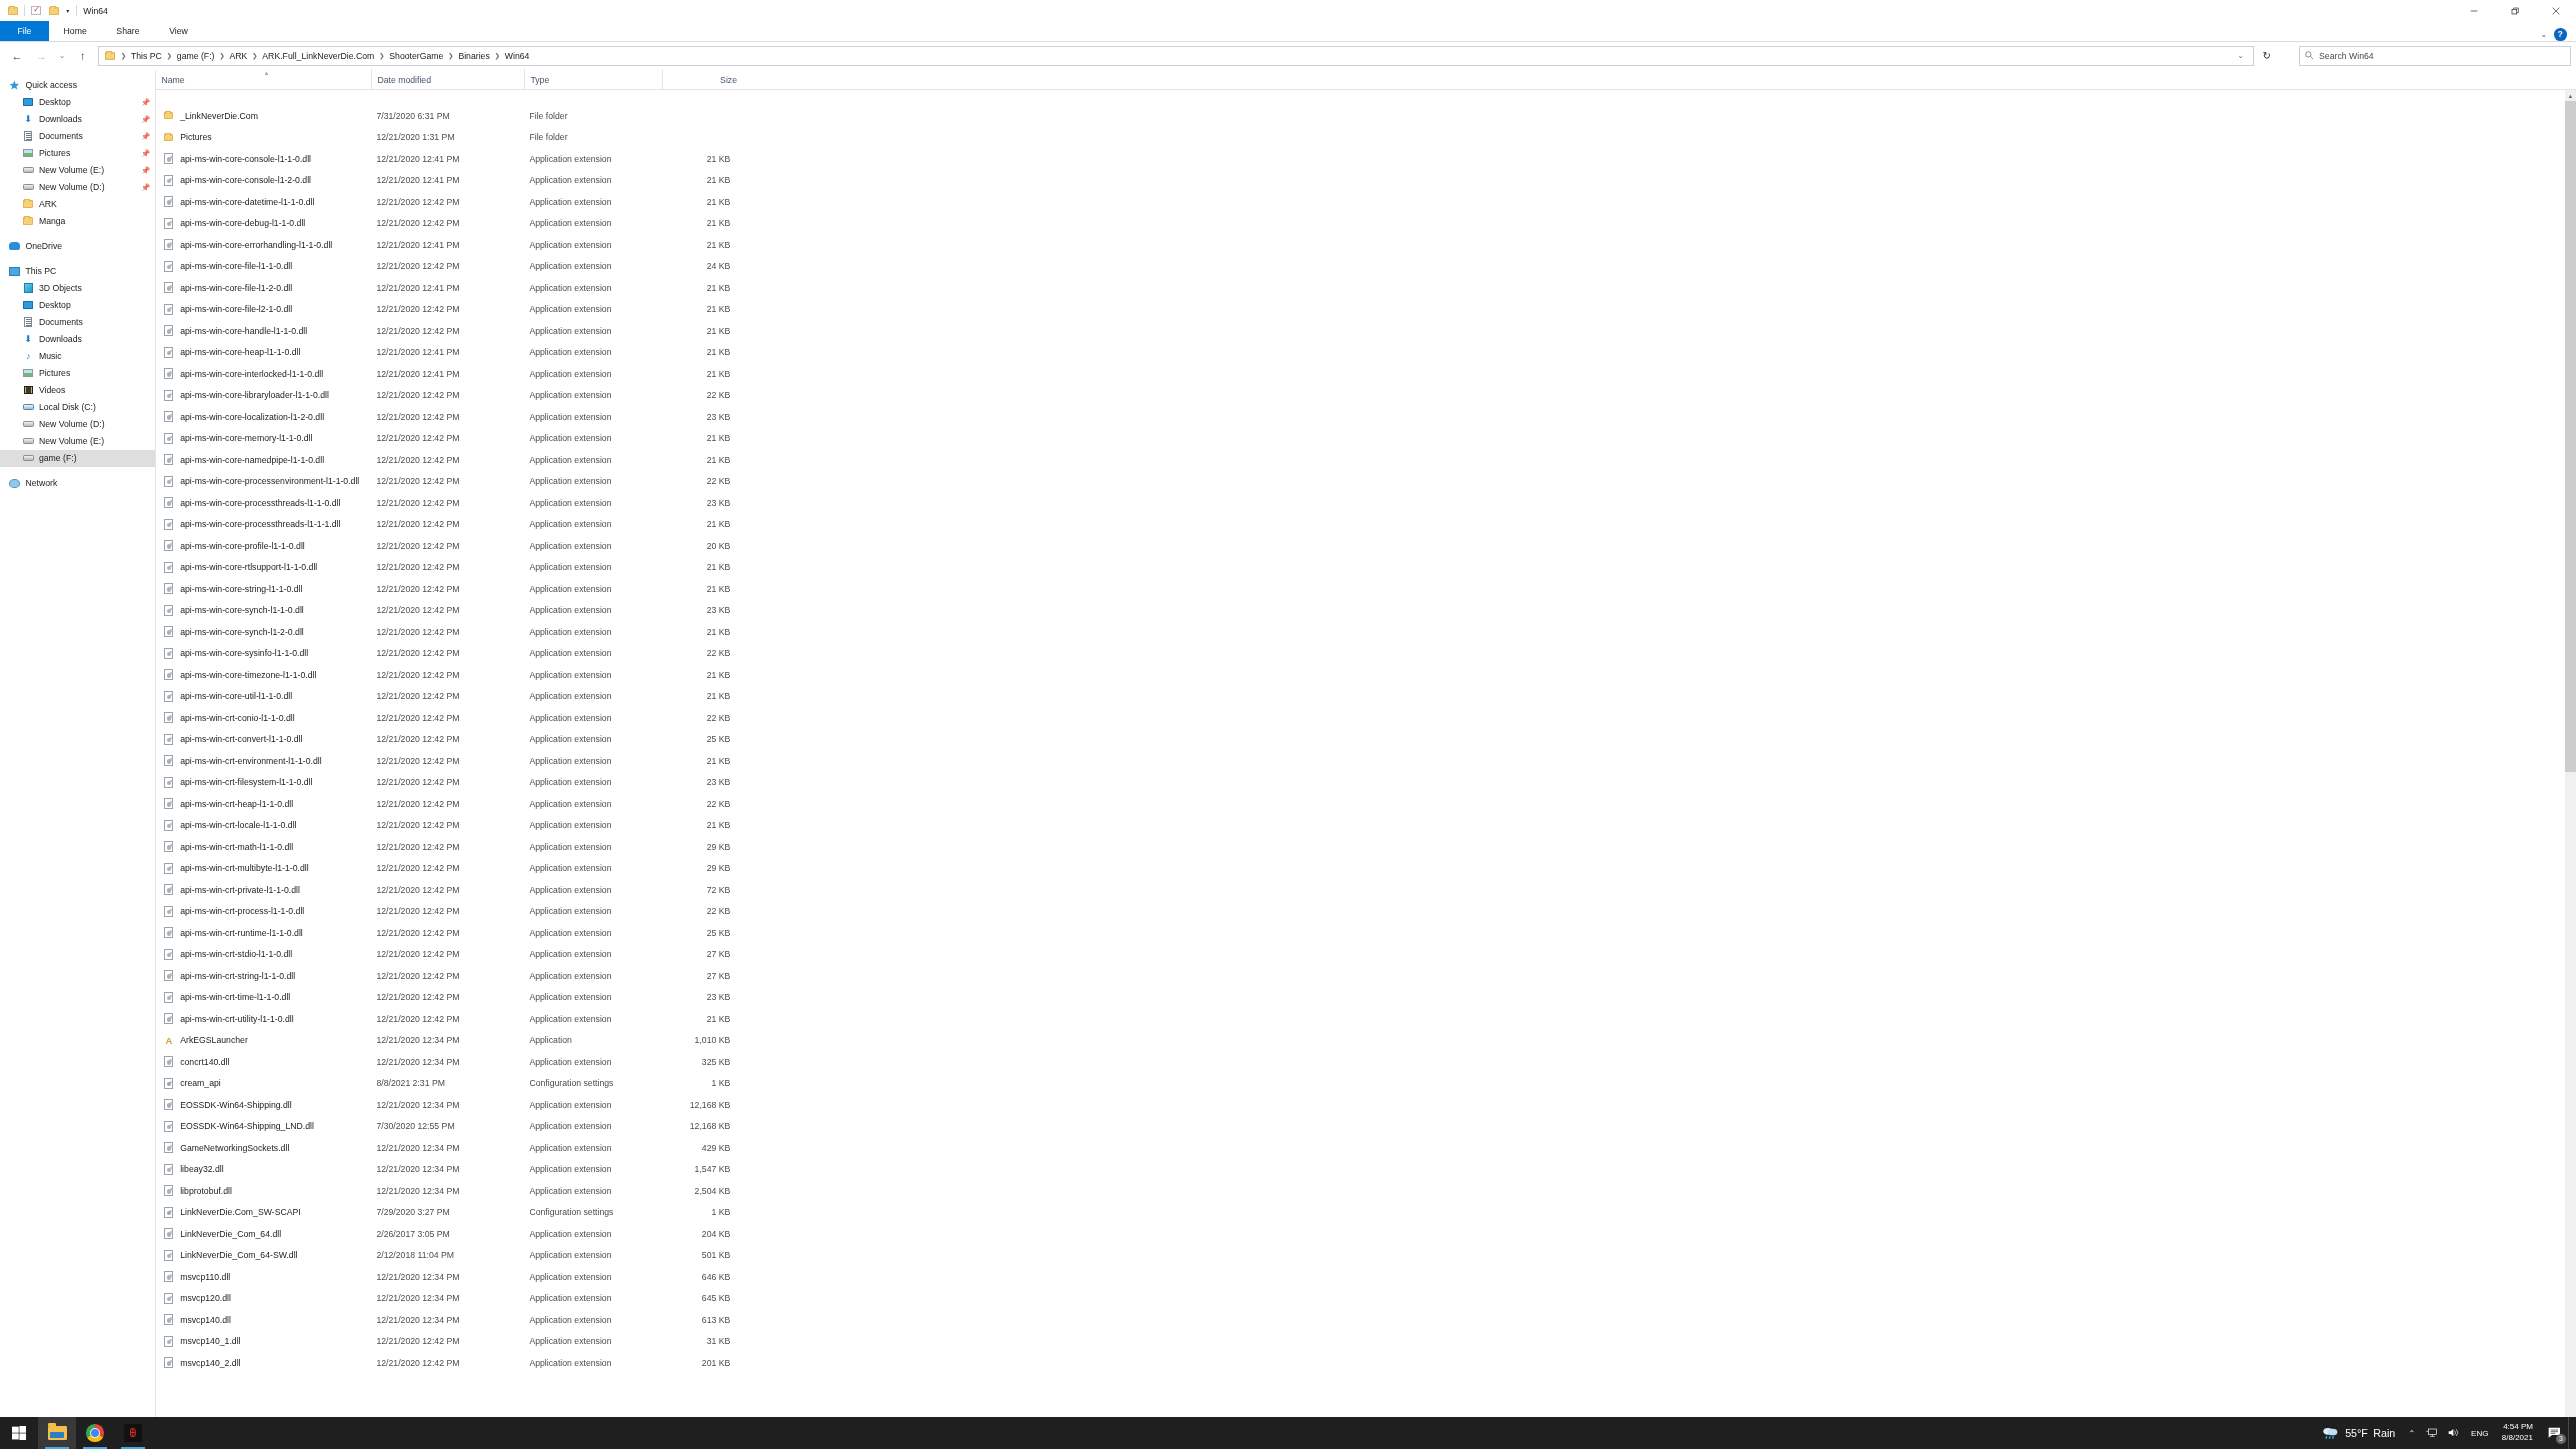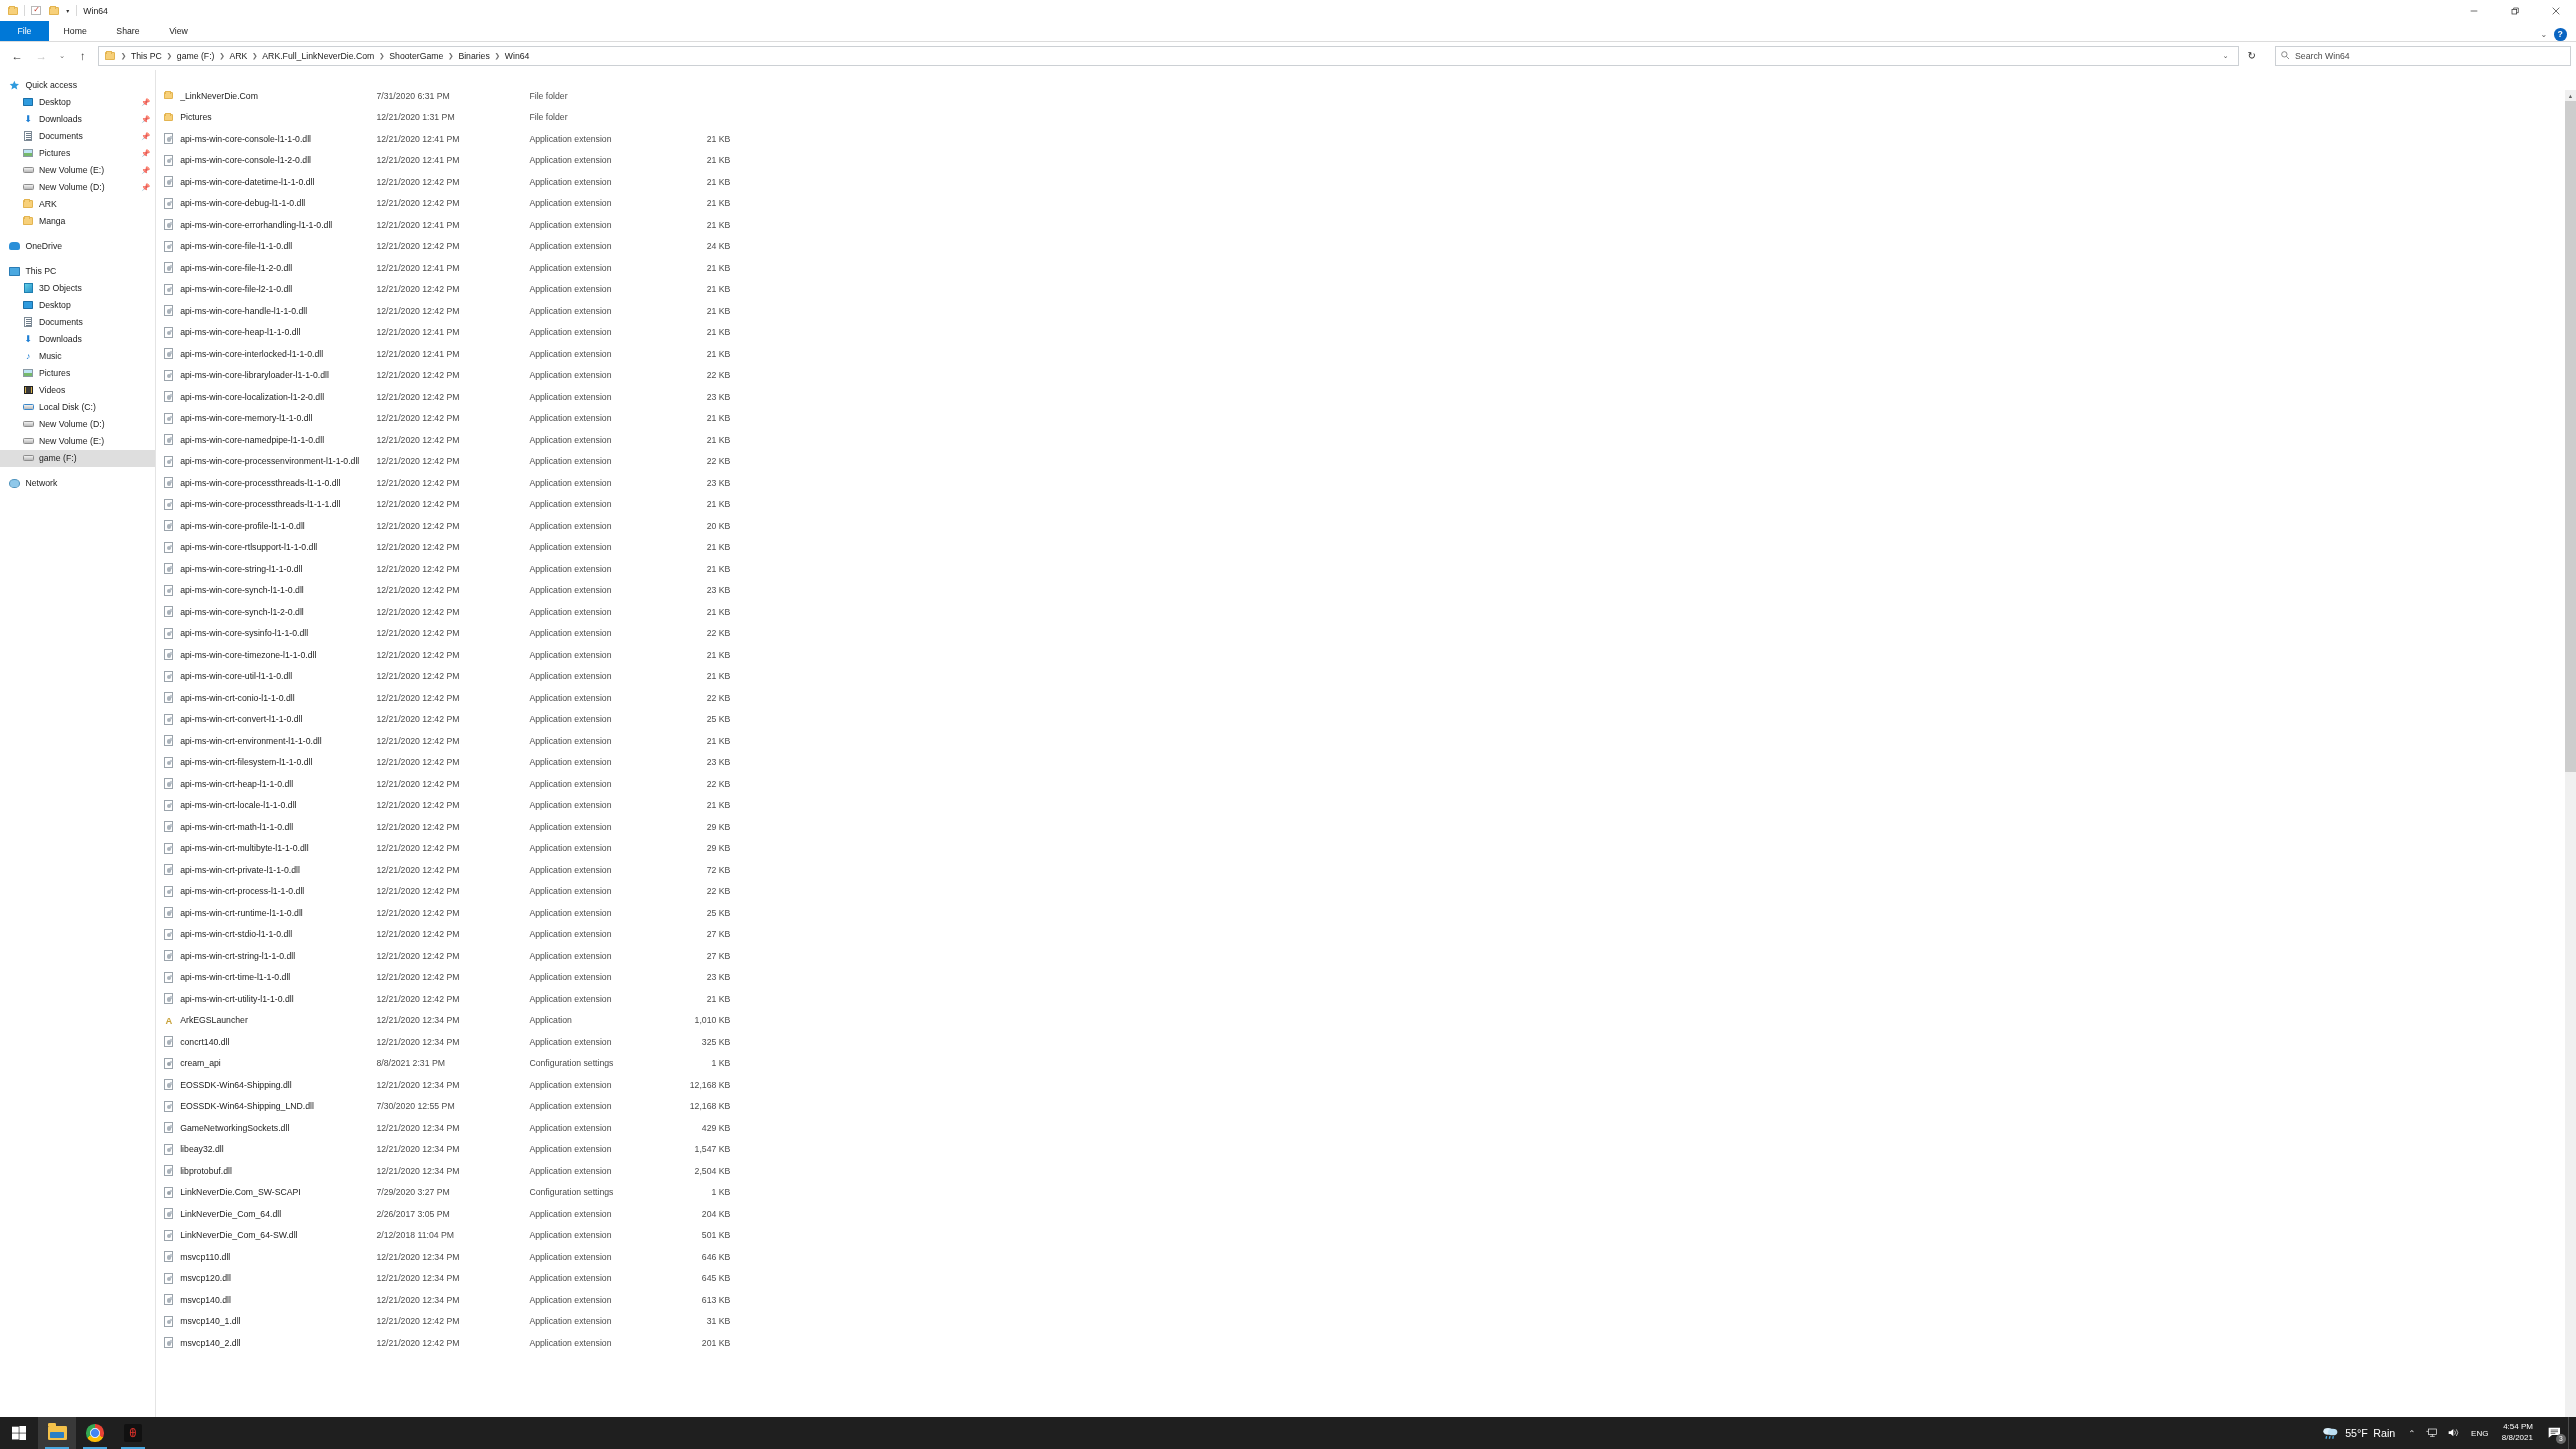--- a/index.html
+++ b/index.html
@@ -65,22 +65,22 @@
     display:flex; align-items:center; padding:0 2.7px; margin-left:2.7px; min-width:0;
   }
   .crumb-folder { margin:0 4.7px 0 2.7px; }
   .crumbs { display:flex; align-items:center; font-size:8.7px; color:#1b1b1b; white-space:nowrap; overflow:hidden; }
   .crumb { padding:2px 3.4px; }
   .sep { color:#6f6f6f; font-size:6.7px; padding:0 1.3px; }
   .crumb-caret { margin-left:auto; font-size:7.4px; color:#444; padding:0 6.7px; }
   .refresh { width:23px; height:20px; display:flex; align-items:center; justify-content:center;
              font-size:10px; color:#2b2b2b; border:0.7px solid transparent; }
   .searchbox {
-    width:296px; height:20px; border:0.7px solid #ccd0d4; background:#fff;
-    display:flex; align-items:center; padding:0 5.4px; margin-left:10px;
+    width:272px; height:20px; border:0.7px solid #ccd0d4; background:#fff;
+    display:flex; align-items:center; padding:0 5.4px; margin-left:19px;
   }
   .searchbox .sicon { margin-right:5.4px; }
   .searchbox .splace { font-size:8.7px; color:#4a4a4a; }
 
   
   .main { position:absolute; top:70px; left:0; width:2576px; bottom:32px; display:flex; }
 
   
   .navpane {
     width:156px; background:#fff; border-right:0.7px solid #e4e4e4;
@@ -454,20 +454,35 @@
         <div class="navrow ind-0">
           <span class="nicon">
             <div class="ic-net"></div>
           </span>
           <span class="nlabel">Network</span>
           <span class="pin"></span>
         </div>
       </div>
 
     <div class="listwrap">
+      <div class="colheader">
+        <div class="ch col-name">
+          <span class="sortmark">▲</span>
+          <span>Name</span>
+        </div>
+        <div class="ch col-date">
+          <span>Date modified</span>
+        </div>
+        <div class="ch col-type">
+          <span>Type</span>
+        </div>
+        <div class="ch col-size">
+          <span>Size</span>
+        </div>
+      </div>
 
       <div class="rows" id="filerows">
           <div class="row">
             <div class="cell-name">
               <span class="fico">
                 <div class="folder-glyph"></div>
               </span>
               <span>_LinkNeverDie.Com</span>
             </div>
             <div class="cell-date">7/31/2020 6:31 PM</div>

